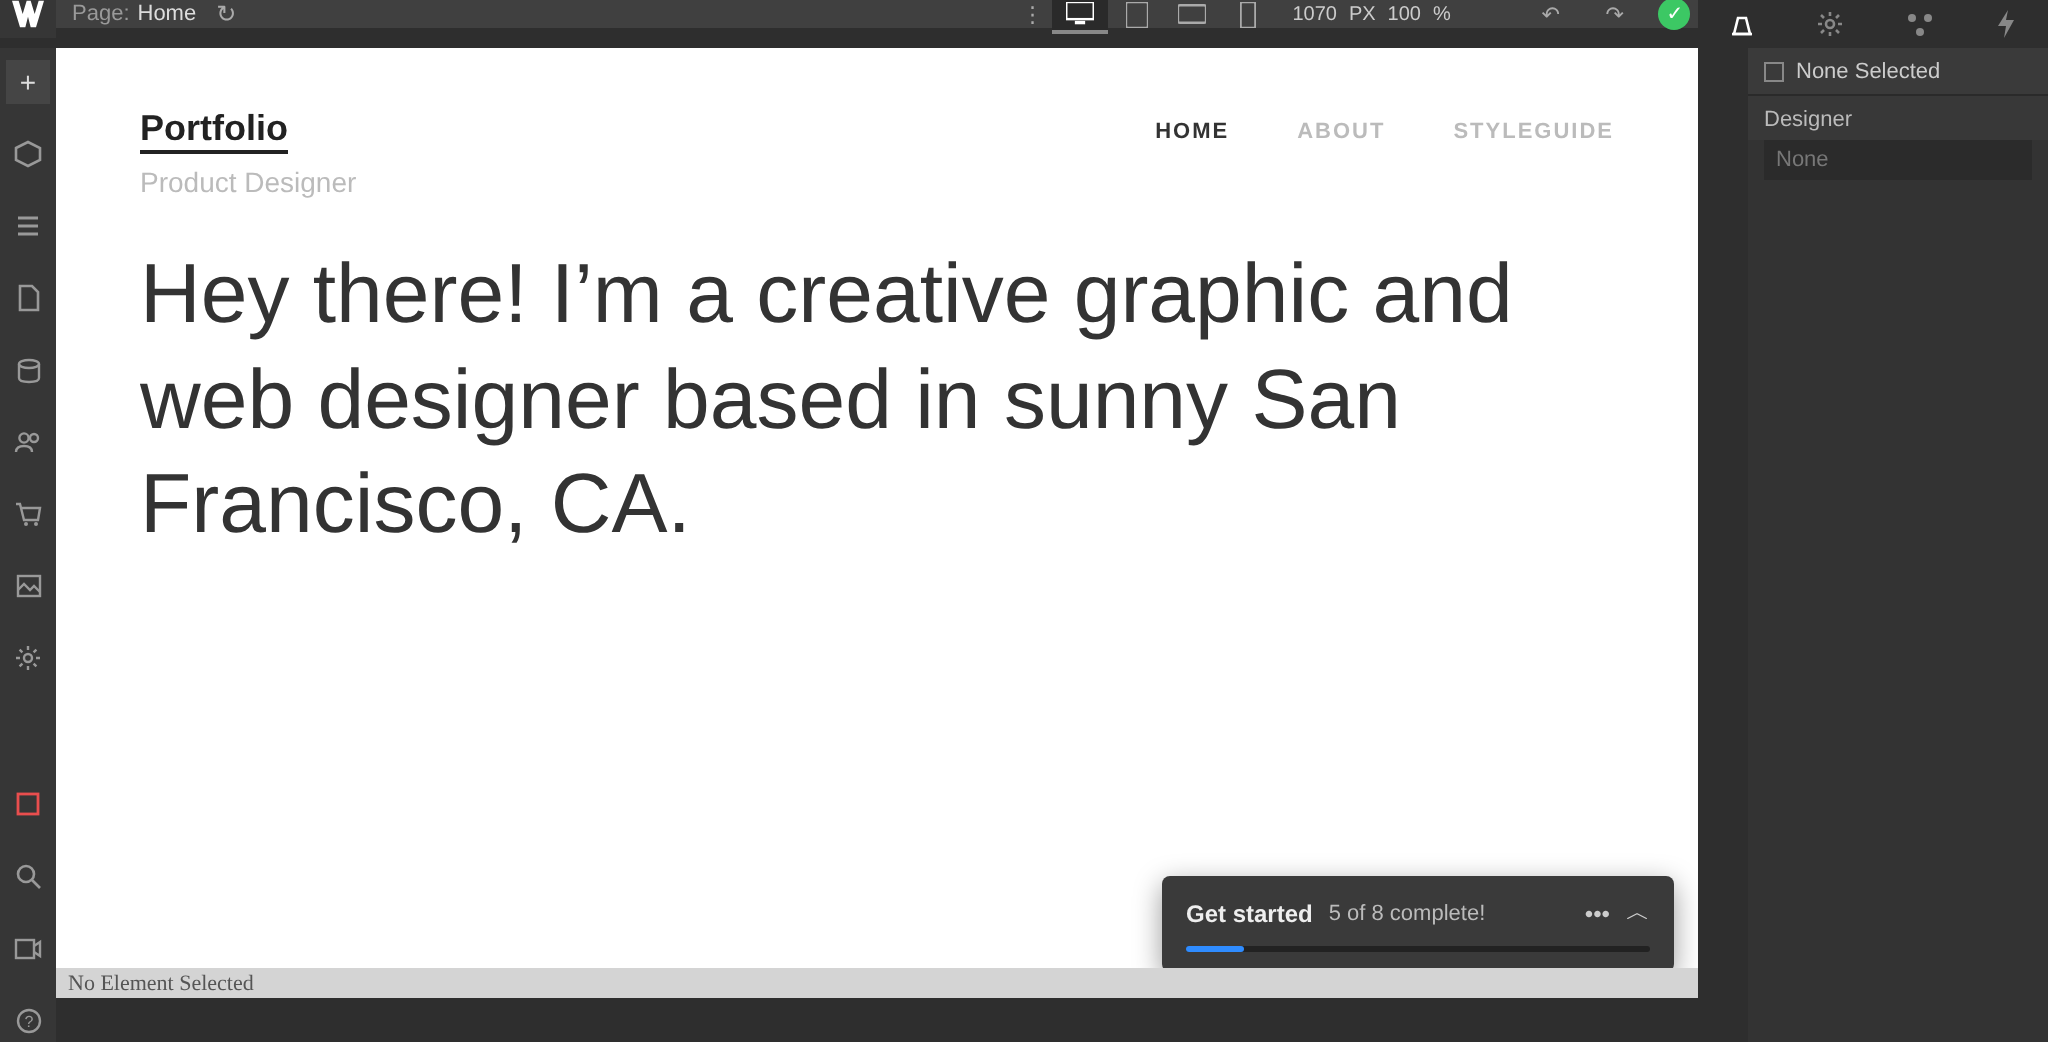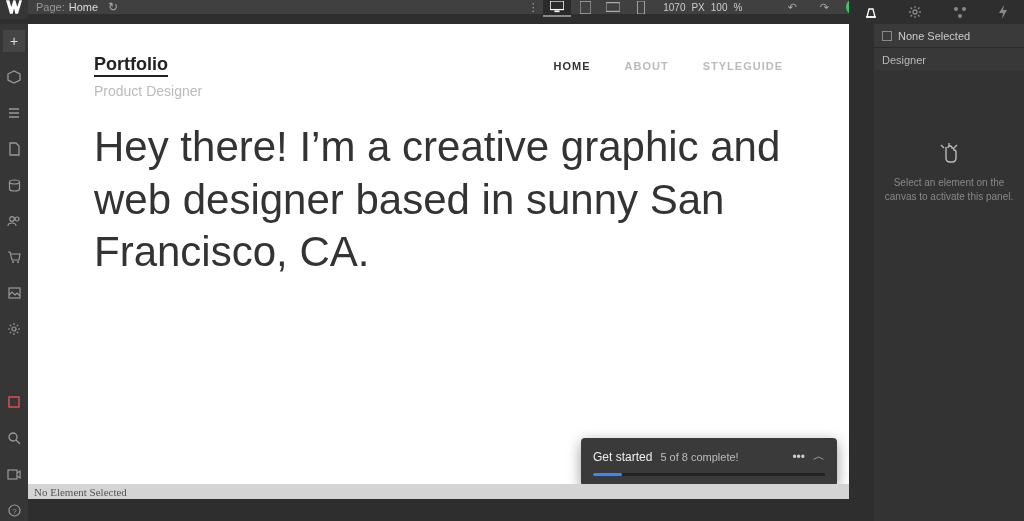--- a/index.html
+++ b/index.html
@@ -8,21 +8,21 @@
   background: #2e2e2e;
   width: 1024px;
   height: 521px;
   overflow: hidden;
   position: relative;
 }
 
 
 .topbar {
   position: absolute;
-  left: 0; right: 0; top: 0;
+  left: 0; right: 17px; top: 0;
   height: 14px;
   background: #404040;
   display: flex;
   align-items: center;
   font-size: 11px;
   color: #bbb;
 }
 .topbar .logo {
   width: 28px;
   height: 24px;
@@ -121,21 +121,21 @@
 
 .canvas {
   position: absolute;
   left: 28px; top: 24px;
   right: 175px;
   bottom: 25px;
   background: #fff;
   overflow: hidden;
 }
 .page {
-  padding: 30px 66px;
+  padding: 30px 42px;
   font-family: "Segoe UI", Arial, sans-serif;
 }
 .page .header {
   display: flex;
   align-items: center;
   justify-content: space-between;
 }
 .page .brand {
   font-weight: 800;
   font-size: 18px;
@@ -163,21 +163,21 @@
   bottom: 10px;
   left: auto;
   width: 256px;
   background: #3a3a3a;
   border-radius: 4px;
   box-shadow: 0 4px 14px rgba(0,0,0,.4);
   padding: 10px 12px 10px;
   color: #eee;
 }
 .toast .row1 { display:flex; align-items:center; gap:8px; font-size:12px; }
-.toast .row1 .title { font-weight:400; }
+.toast .row1 .title { font-weight:700; }
 .toast .row1 .prog { color:#bbb; font-size:11px; }
 .toast .row1 .spacer { flex:1; }
 .toast .row1 .ico { color:#ccc; cursor:pointer; font-size:12px; }
 .toast .bar { height:3px; background:#222; margin-top:8px; border-radius:2px; position:relative;}
 .toast .bar .fill { position:absolute; left:0; top:0; bottom:0; background:#2f8cff; border-radius:2px;}
 
 
 .statusbar {
   position: absolute;
   left:28px; right:175px; bottom:22px;
@@ -288,29 +288,21 @@
       </svg>
   </span>
 </div>
 
 <div class="rightpanel">
   <div class="none-selected-row">
     <span class="box"></span>
     <span>None Selected</span>
   </div>
   <div class="selector-label">Designer</div>
-  <div class="empty-state">
-    <div class="pointer-icon">
-      <svg width="24" height="26" viewBox="0 0 24 26" style="margin:0 auto;">
-          <path d="M9 7 V18 Q9 22 13 22 H15 Q19 22 19 18 V12 Q19 10 17 10 Q17 8 15 8 Q15 6 13 6 Q11 6 11 8" fill="none" stroke="#bbb" stroke-width="1.4"></path>
-          <path d="M4 4 L1 1 M9 2 V-1 M14 4 L17 1" stroke="#bbb" stroke-width="1.4" transform="translate(3,4)"></path>
-        </svg>
-    </div>
-    <div>Select an element on the canvas to activate this panel.</div>
-  </div>
+  <div class="selector-input">None</div>
 </div>
 
 <div class="leftrail">
   <div class="tool add-btn">+</div>
   <div class="tool">
       <svg width="14" height="14" viewBox="0 0 14 14">
         <path d="M1 4 L7 1 L13 4 L13 10 L7 13 L1 10 Z" fill="none" stroke="#999" stroke-width="1.3"></path>
       </svg>
     </div>
   <div class="tool">

